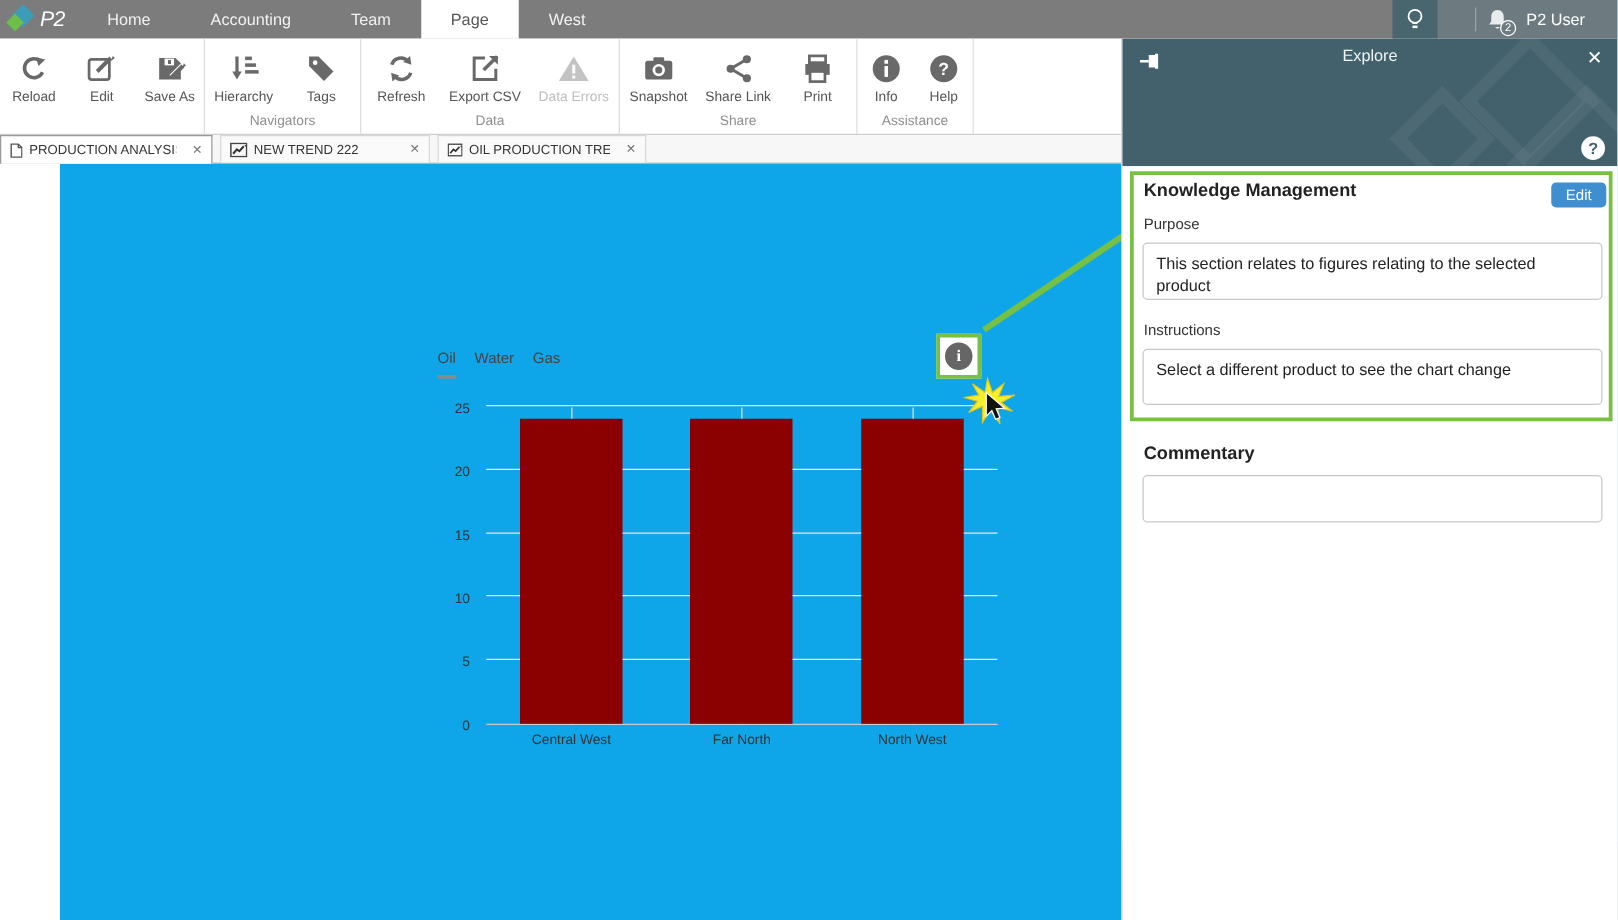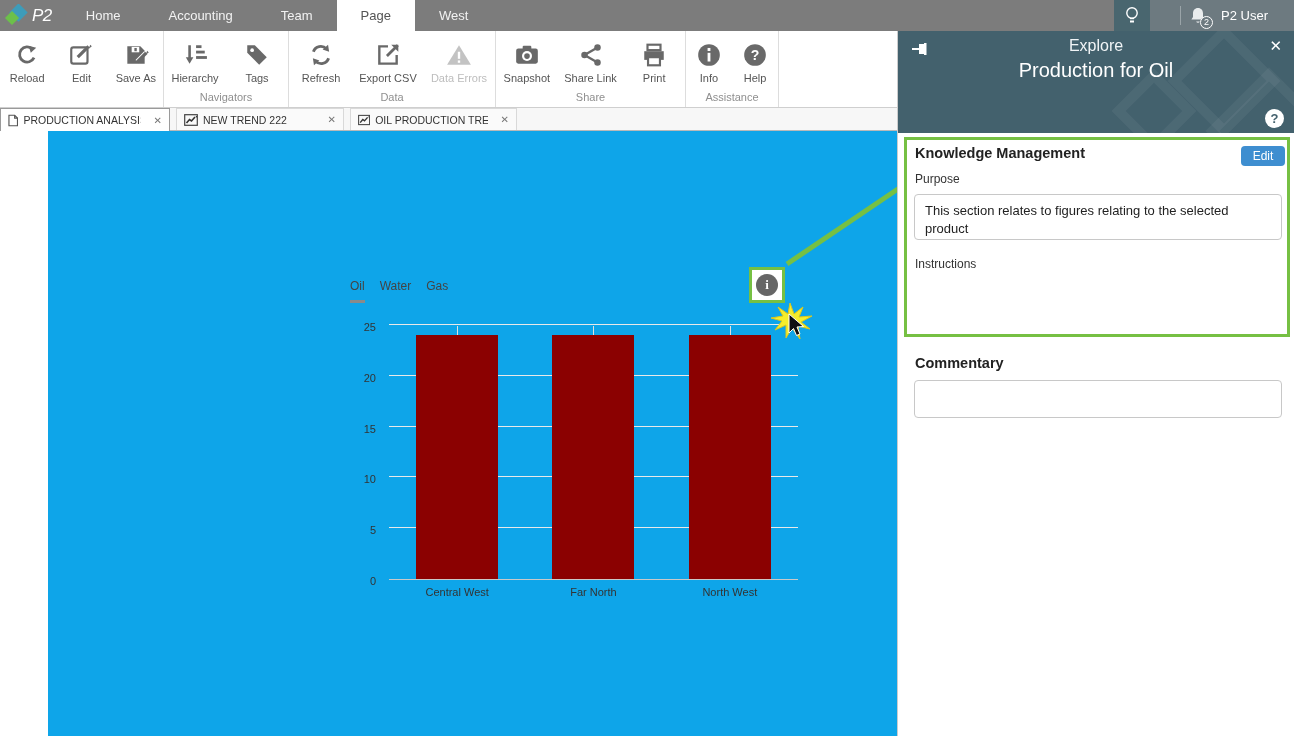--- a/index.html
+++ b/index.html
@@ -76,21 +76,21 @@
   .main-overlay { position:absolute; left:0; top:0; width:897px; height:606px; pointer-events:none; }
 
   
   .panel { position:absolute; left:897px; top:31px; width:397px; height:705px; background:#fff; border-left:1px solid #ccc; }
   .panel-header { position:relative; height:102px; background:#43616d; overflow:hidden; color:#fff; }
   .ph-shape { position:absolute; border:10px solid rgba(255,255,255,0.05); transform:rotate(45deg); }
   .ph1 { width:80px; height:80px; right:30px; top:10px; }
   .ph2 { width:60px; height:60px; right:110px; top:50px; }
   .ph3 { width:90px; height:90px; right:-20px; top:55px; }
   .panel-pin { position:absolute; left:12px; top:9px; }
-  .panel-title { text-align:center; font-size:16px; margin-top:6px; color:#f0f4f6; }
+  .panel-title { text-align:center; font-size:13px; margin-top:6px; color:#f0f4f6; }
   .panel-subtitle { text-align:center; font-size:20px; margin-top:4px; color:#fff; }
   .panel-close { position:absolute; right:12px; top:6px; font-size:15px; font-weight:bold; color:#fff; cursor:pointer; }
   .panel-help { position:absolute; right:10px; bottom:5px; width:19px; height:19px; border-radius:50%;
     background:#fff; color:#43616d; font-weight:bold; font-size:13px; display:flex; align-items:center;
     justify-content:center; cursor:pointer; }
   .panel-content { position:relative; height:540px; background:#fff; }
   .km-highlight { position:absolute; left:6px; top:4px; width:386px; height:200px; border:3px solid #76c043; }
   .section-title { position:absolute; font-size:14.5px; font-weight:bold; color:#222; }
   .km-title { left:17px; top:12px; }
   .edit-btn { position:absolute; left:343px; top:13px; width:44px; height:20px; background:#3e8ed0; color:#fff;
@@ -408,34 +408,34 @@
     <div class="panel-header">
       <div class="ph-shape ph1"></div>
         <div class="ph-shape ph2"></div>
         <div class="ph-shape ph3"></div>
       <svg class="panel-pin" width="20" height="18" viewBox="0 0 20 18">
         <rect x="9" y="4" width="5" height="10" fill="#fff"></rect>
         <rect x="14" y="3" width="2.5" height="12" fill="#fff"></rect>
         <rect x="2" y="8" width="7" height="2" fill="#fff"></rect>
       </svg>
       <div class="panel-title">Explore</div>
-      <div class="panel-subtitle">Production for Oil</div>
       <div class="panel-close">✕</div>
       <div class="panel-help">?</div>
     </div>
 
     <div class="panel-content">
       <div class="km-highlight"></div>
 
       <div class="section-title km-title">Knowledge Management</div>
       <button class="edit-btn">Edit</button>
 
       <div class="field-label purpose-label">Purpose</div>
       <div class="textbox purpose-box">This section relates to figures relating to the selected product</div>
 
       <div class="field-label instructions-label">Instructions</div>
+      <div class="textbox instructions-box">Select a different product to see the chart change</div>
 
       <div class="section-title commentary-title">Commentary</div>
       <div class="textbox commentary-box"></div>
     </div>
   </div>
 
 </div>
 
 </body></html>

